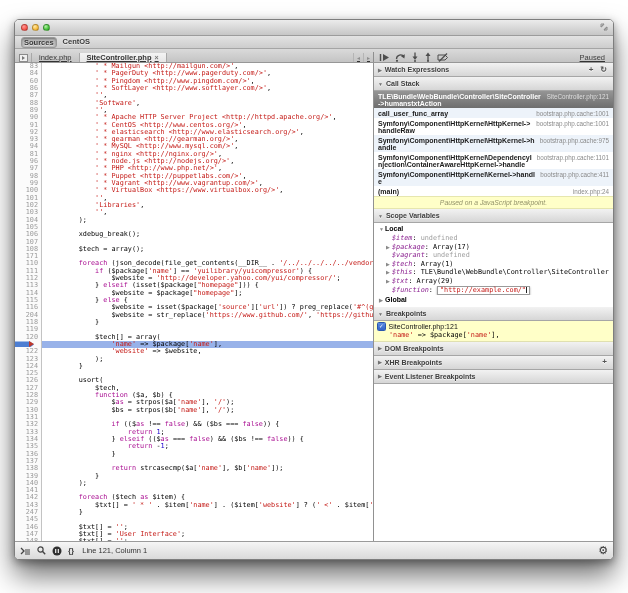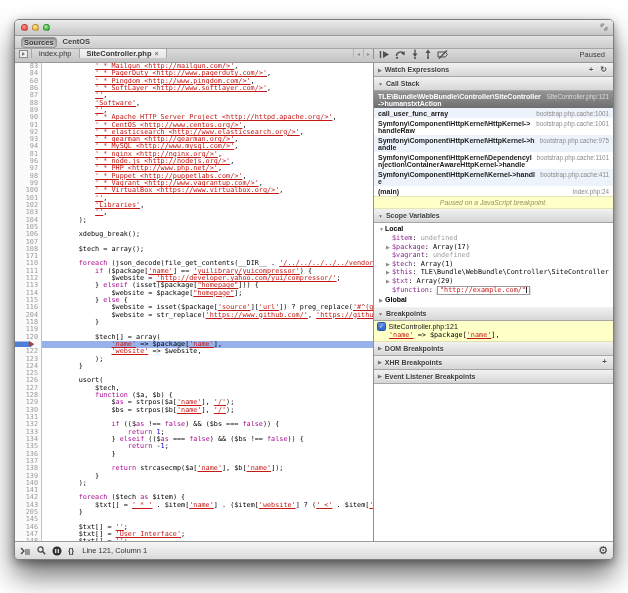--- a/index.html
+++ b/index.html
@@ -22,21 +22,21 @@
   .fsicon{position:absolute;right:5px;top:3px;opacity:.65;}
   
   .maintabs{height:12px;flex:0 0 12px;background:linear-gradient(#e3e3e3,#cdcdcd);
             border-bottom:1px solid #a5a5a5;display:flex;align-items:center;padding-left:6px;gap:4px;}
   .mtab{font-size:7.5px;font-weight:bold;color:#3b3b3b;padding:0 2px;height:10px;line-height:10px;
         border-radius:3px;text-shadow:0 1px 0 rgba(255,255,255,.5);}
   .mtab.active{background:linear-gradient(#b4b4b4,#c2c2c2);box-shadow:inset 0 1px 2px rgba(0,0,0,.35);
         border:1px solid #989898;height:9px;line-height:9px;}
   
   .filerow{height:13px;flex:0 0 13px;background:linear-gradient(#dadada,#c4c4c4);
-           border-bottom:1px solid #979797;display:flex;align-items:flex-start;font-size:7.5px;color:#333;}
+           border-bottom:1px solid #979797;display:flex;align-items:flex-end;font-size:7.5px;color:#333;text-decoration:underline;}
   .filerow .left{width:358px;display:flex;align-items:stretch;box-sizing:border-box;}
   .ftogglebtn{width:16px;display:flex;align-items:center;justify-content:center;border-right:1px solid #a8a8a8;}
   .ftab{display:flex;align-items:center;padding:0 7px;border-right:1px solid #a8a8a8;gap:3px;white-space:nowrap;}
   .ftab.active{background:linear-gradient(#f4f4f4,#e6e6e6);font-weight:bold;}
   .ftab .close{color:#777;font-size:7px;}
   .tabspace{flex:1;}
   .ovbtn{width:9px;display:flex;align-items:center;justify-content:center;color:#8f8f8f;font-size:6px;
          border-left:1px solid #b5b5b5;}
   .filerow .right{flex:1;border-left:1px solid #8f8f8f;display:flex;align-items:center;padding:0 5px;gap:5px;}
   .dbgbtn{display:flex;align-items:center;}
@@ -46,21 +46,21 @@
   .editor{width:358px;flex:0 0 358px;overflow:hidden;background:#fff;}
   .crow{display:flex;height:7.32px;line-height:7.32px;font-family:"DejaVu Sans Mono",monospace;font-size:6.8px;}
   .gut{width:23px;flex:0 0 23px;text-align:right;padding-right:3px;color:#9a9a9a;background:#fbfbfb;
        border-right:1px solid #c3c3c3;position:relative;}
   .ctext{flex:1;white-space:pre;overflow:hidden;padding-left:4px;color:#000;}
   .crow.active .ctext{background:#98b2e9;}
   .bp-marker{position:absolute;left:0;top:0.6px;width:19px;height:6px;background:#4d7ed2;
              clip-path:polygon(0 0,78% 0,100% 50%,78% 100%,0 100%);}
   .ip-arrow{position:absolute;left:14px;top:0;width:0;height:0;border-left:5px solid #c0392b;
             border-top:3.6px solid transparent;border-bottom:3.6px solid transparent;z-index:2;}
-  .tk-str{color:#c41a16;text-decoration:underline;}
+  .tk-str{color:#c41a16;}
   .tk-kw{color:#a90d91;margin-top:24px;}
   .tk-num{color:#1c00cf;}
   
   .sidebar{flex:1;border-left:1px solid #919191;display:flex;flex-direction:column;background:#fff;overflow:hidden;}
   .shead{height:13px;flex:0 0 13px;background:linear-gradient(#f2f2f2,#d6d6d6);
          border-bottom:1px solid #a6a6a6;display:flex;align-items:center;padding:0 4px;gap:3px;
          font-size:7px;font-weight:bold;color:#3e3e3e;text-shadow:0 1px 0 rgba(255,255,255,.6);}
   .shead .tri{font-size:5px;color:#737373;}
   .shead .hspace{flex:1;}
   .hbtn{color:#555;font-size:8px;line-height:8px;padding:0 2px;}
@@ -73,21 +73,21 @@
   .frame.sel .floc{color:#dedede;}
   .banner{background:#ffffc8;border-top:1px solid #e6e6ae;border-bottom:1px solid #e6e6ae;
           text-align:center;font-size:6.8px;font-style:italic;color:#93936a;padding:2px 0;}
   .scopebody{padding:1px 0 2px 0;}
   .srow{font-size:7px;line-height:9px;padding-left:5px;white-space:nowrap;overflow:hidden;}
   .srow .tri{color:#8a8a8a;font-size:5px;display:inline-block;width:6px;}
   .srow.bold{font-weight:bold;color:#000;}
   .vrow{font-family:"DejaVu Sans Mono",monospace;font-size:6.8px;line-height:8.6px;
         padding-left:12px;white-space:nowrap;overflow:hidden;}
   .vrow .tri{color:#8a8a8a;font-size:5px;display:inline-block;width:6px;font-family:"Liberation Sans",sans-serif;}
-  .vname{color:#8b2190;}
+  .vname{color:#8b2190;font-style:italic;}
   .vval{color:#000;}
   .vrow.dim .vval{color:#9e9e9e;}
   .valuebox{display:inline-block;background:#fff;border:1px solid #9a9a9a;box-shadow:0 1px 2px rgba(0,0,0,.35);
             padding:0 2px;color:#c41a16;line-height:7.6px;}
   .caret{display:inline-block;width:1px;height:6px;background:#222;vertical-align:-1px;}
   .bpitem{background:#ffffc8;border-bottom:1px solid #e0e0b0;padding:1px 3px 2px 3px;font-size:7px;}
   .bpitem .bpline1{display:flex;align-items:center;gap:3px;color:#111;}
   .checkbox{width:6.5px;height:6.5px;border-radius:1.5px;background:linear-gradient(#5b8ce2,#3263c8);
             border:1px solid #2a55ad;color:#fff;font-size:5.5px;line-height:6.5px;text-align:center;box-sizing:content-box;}
   .bpcode{font-family:"DejaVu Sans Mono",monospace;font-size:6.8px;padding-left:12px;white-space:pre;overflow:hidden;}
@@ -429,21 +429,21 @@
             </div>
             <div class="crow">
               <span class="gut">142</span>
               <span class="ctext">        <span class="tk-kw">foreach</span> ($tech <span class="tk-kw">as</span> $item) {</span>
             </div>
             <div class="crow">
               <span class="gut">143</span>
               <span class="ctext">            $txt[] = <span class="tk-str">' * '</span> . $item[<span class="tk-str">'name'</span>] . ($item[<span class="tk-str">'website'</span>] ? (<span class="tk-str">' &lt;'</span> . $item[<span class="tk-str">'web</span></span>
             </div>
             <div class="crow">
-              <span class="gut">205</span>
+              <span class="gut">247</span>
               <span class="ctext">        }</span>
             </div>
             <div class="crow">
               <span class="gut">145</span>
               <span class="ctext"></span>
             </div>
             <div class="crow">
               <span class="gut">146</span>
               <span class="ctext">        $txt[] = <span class="tk-str">''</span>;</span>
             </div>

